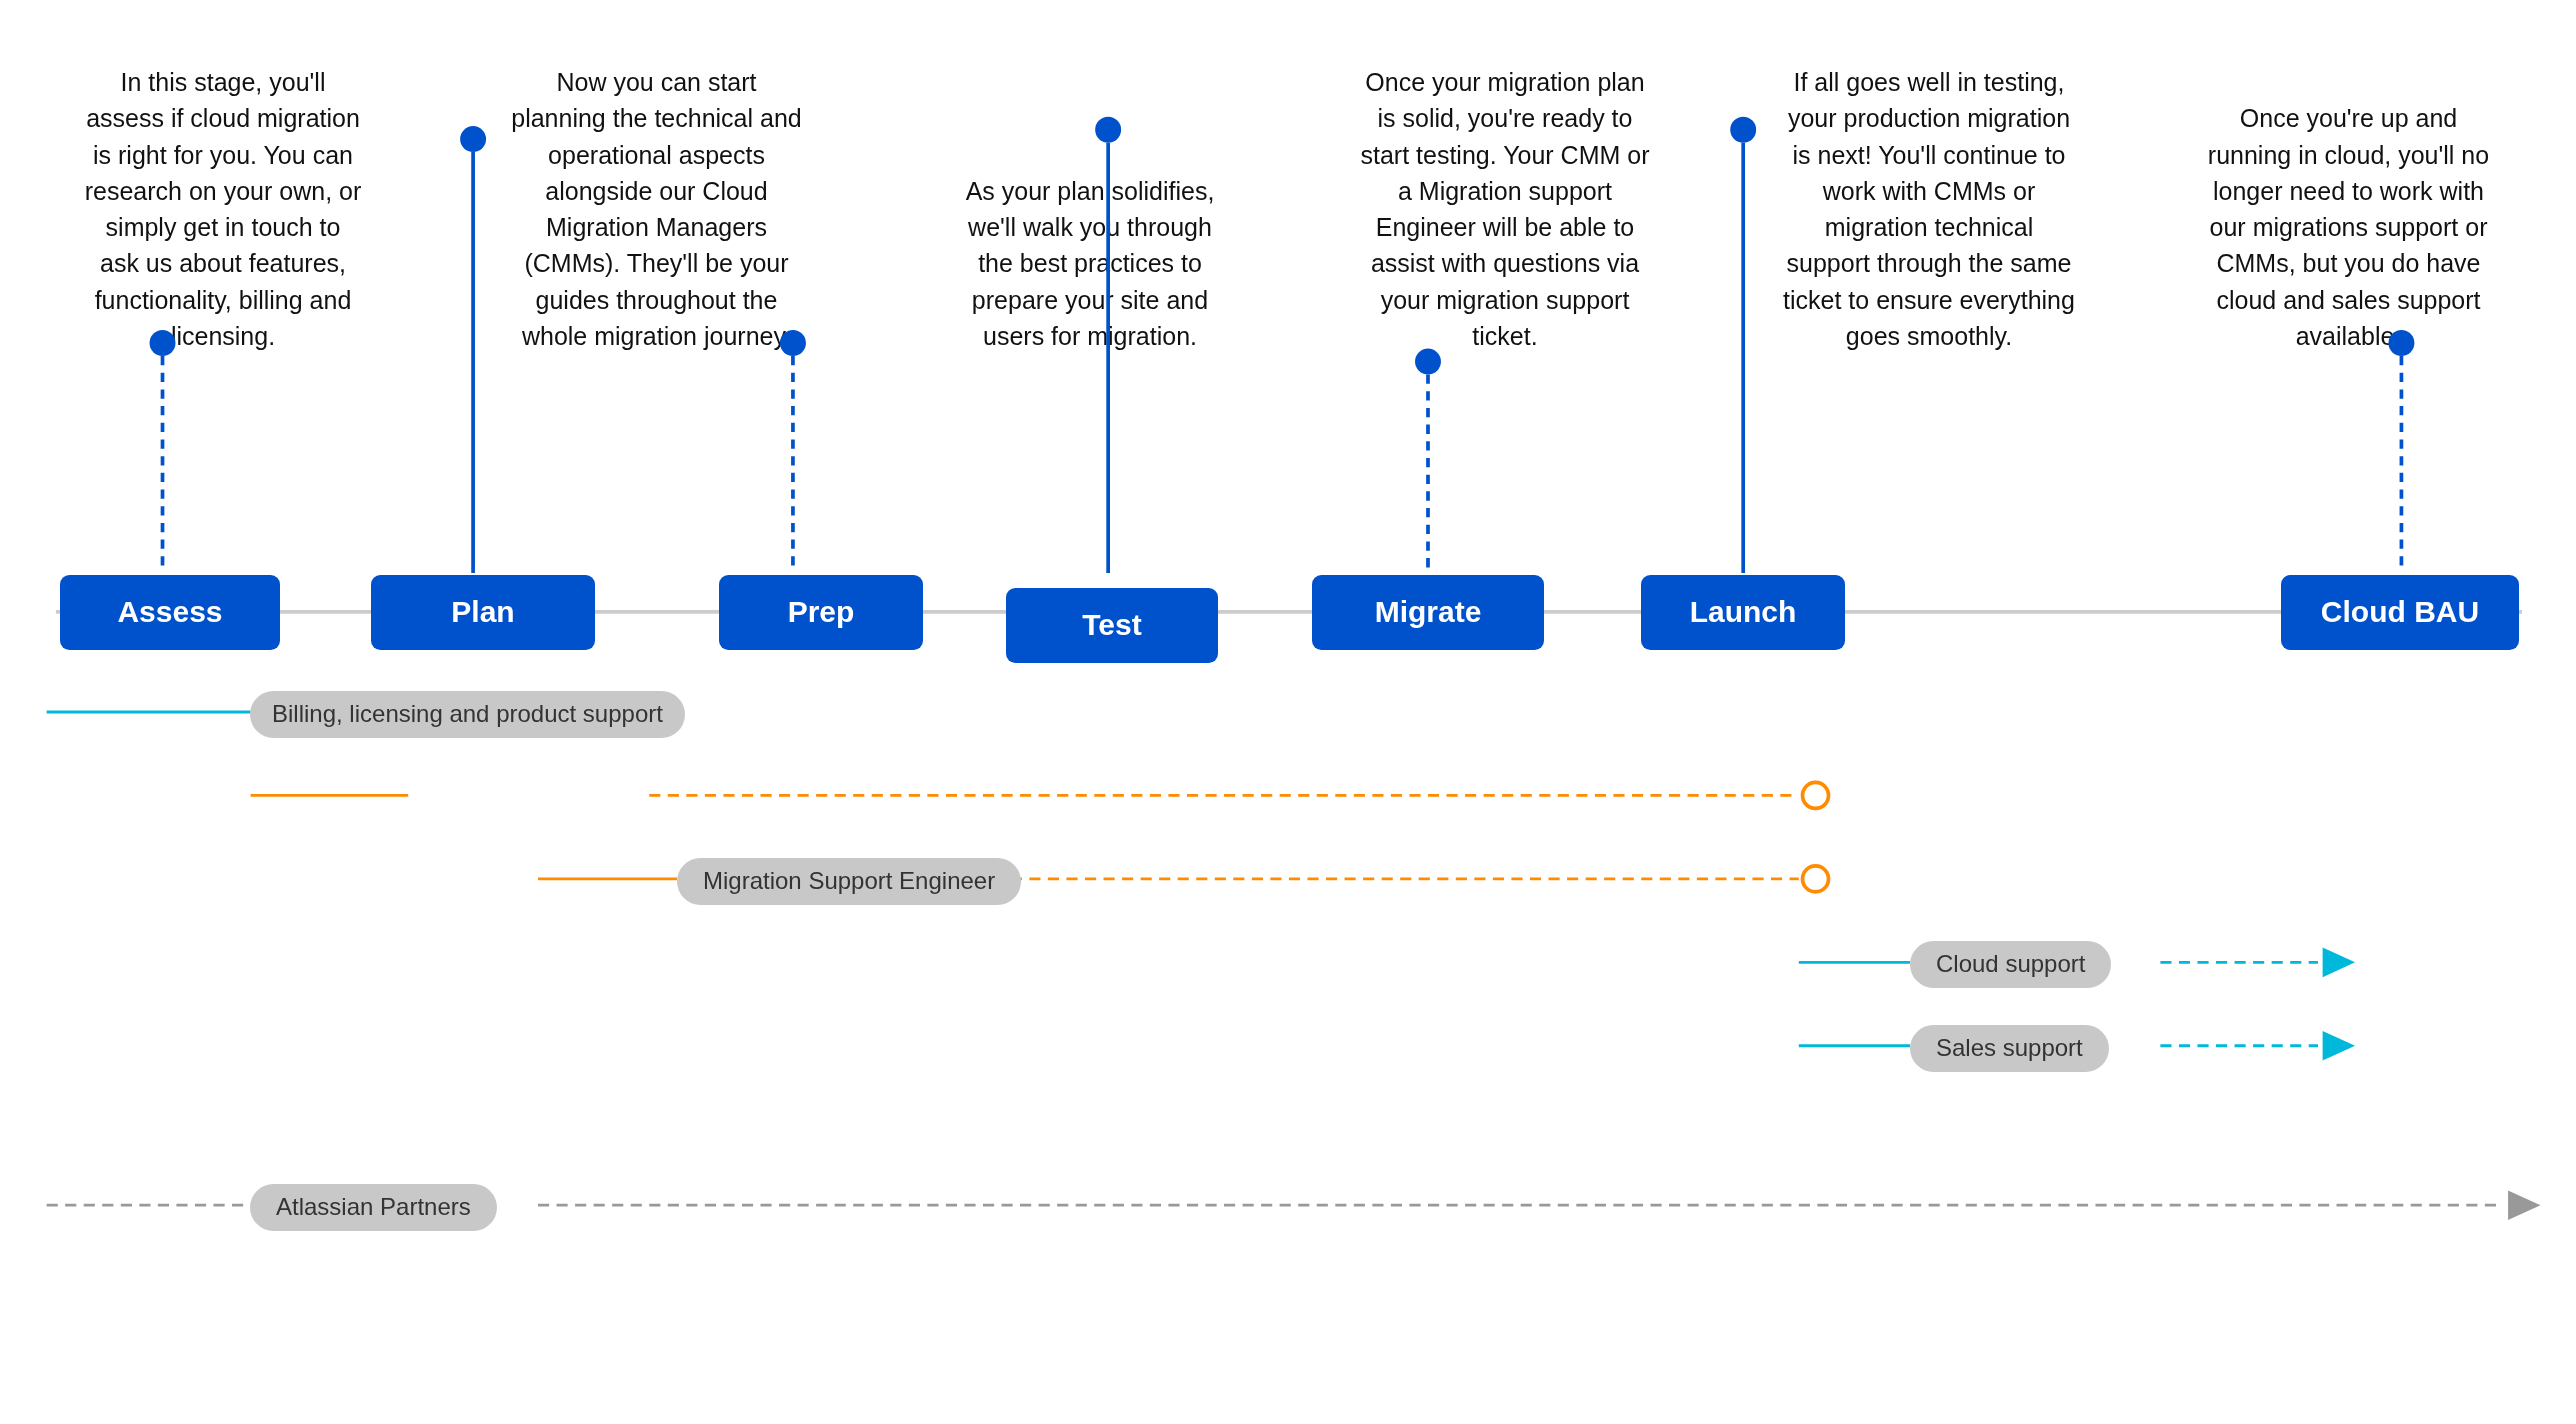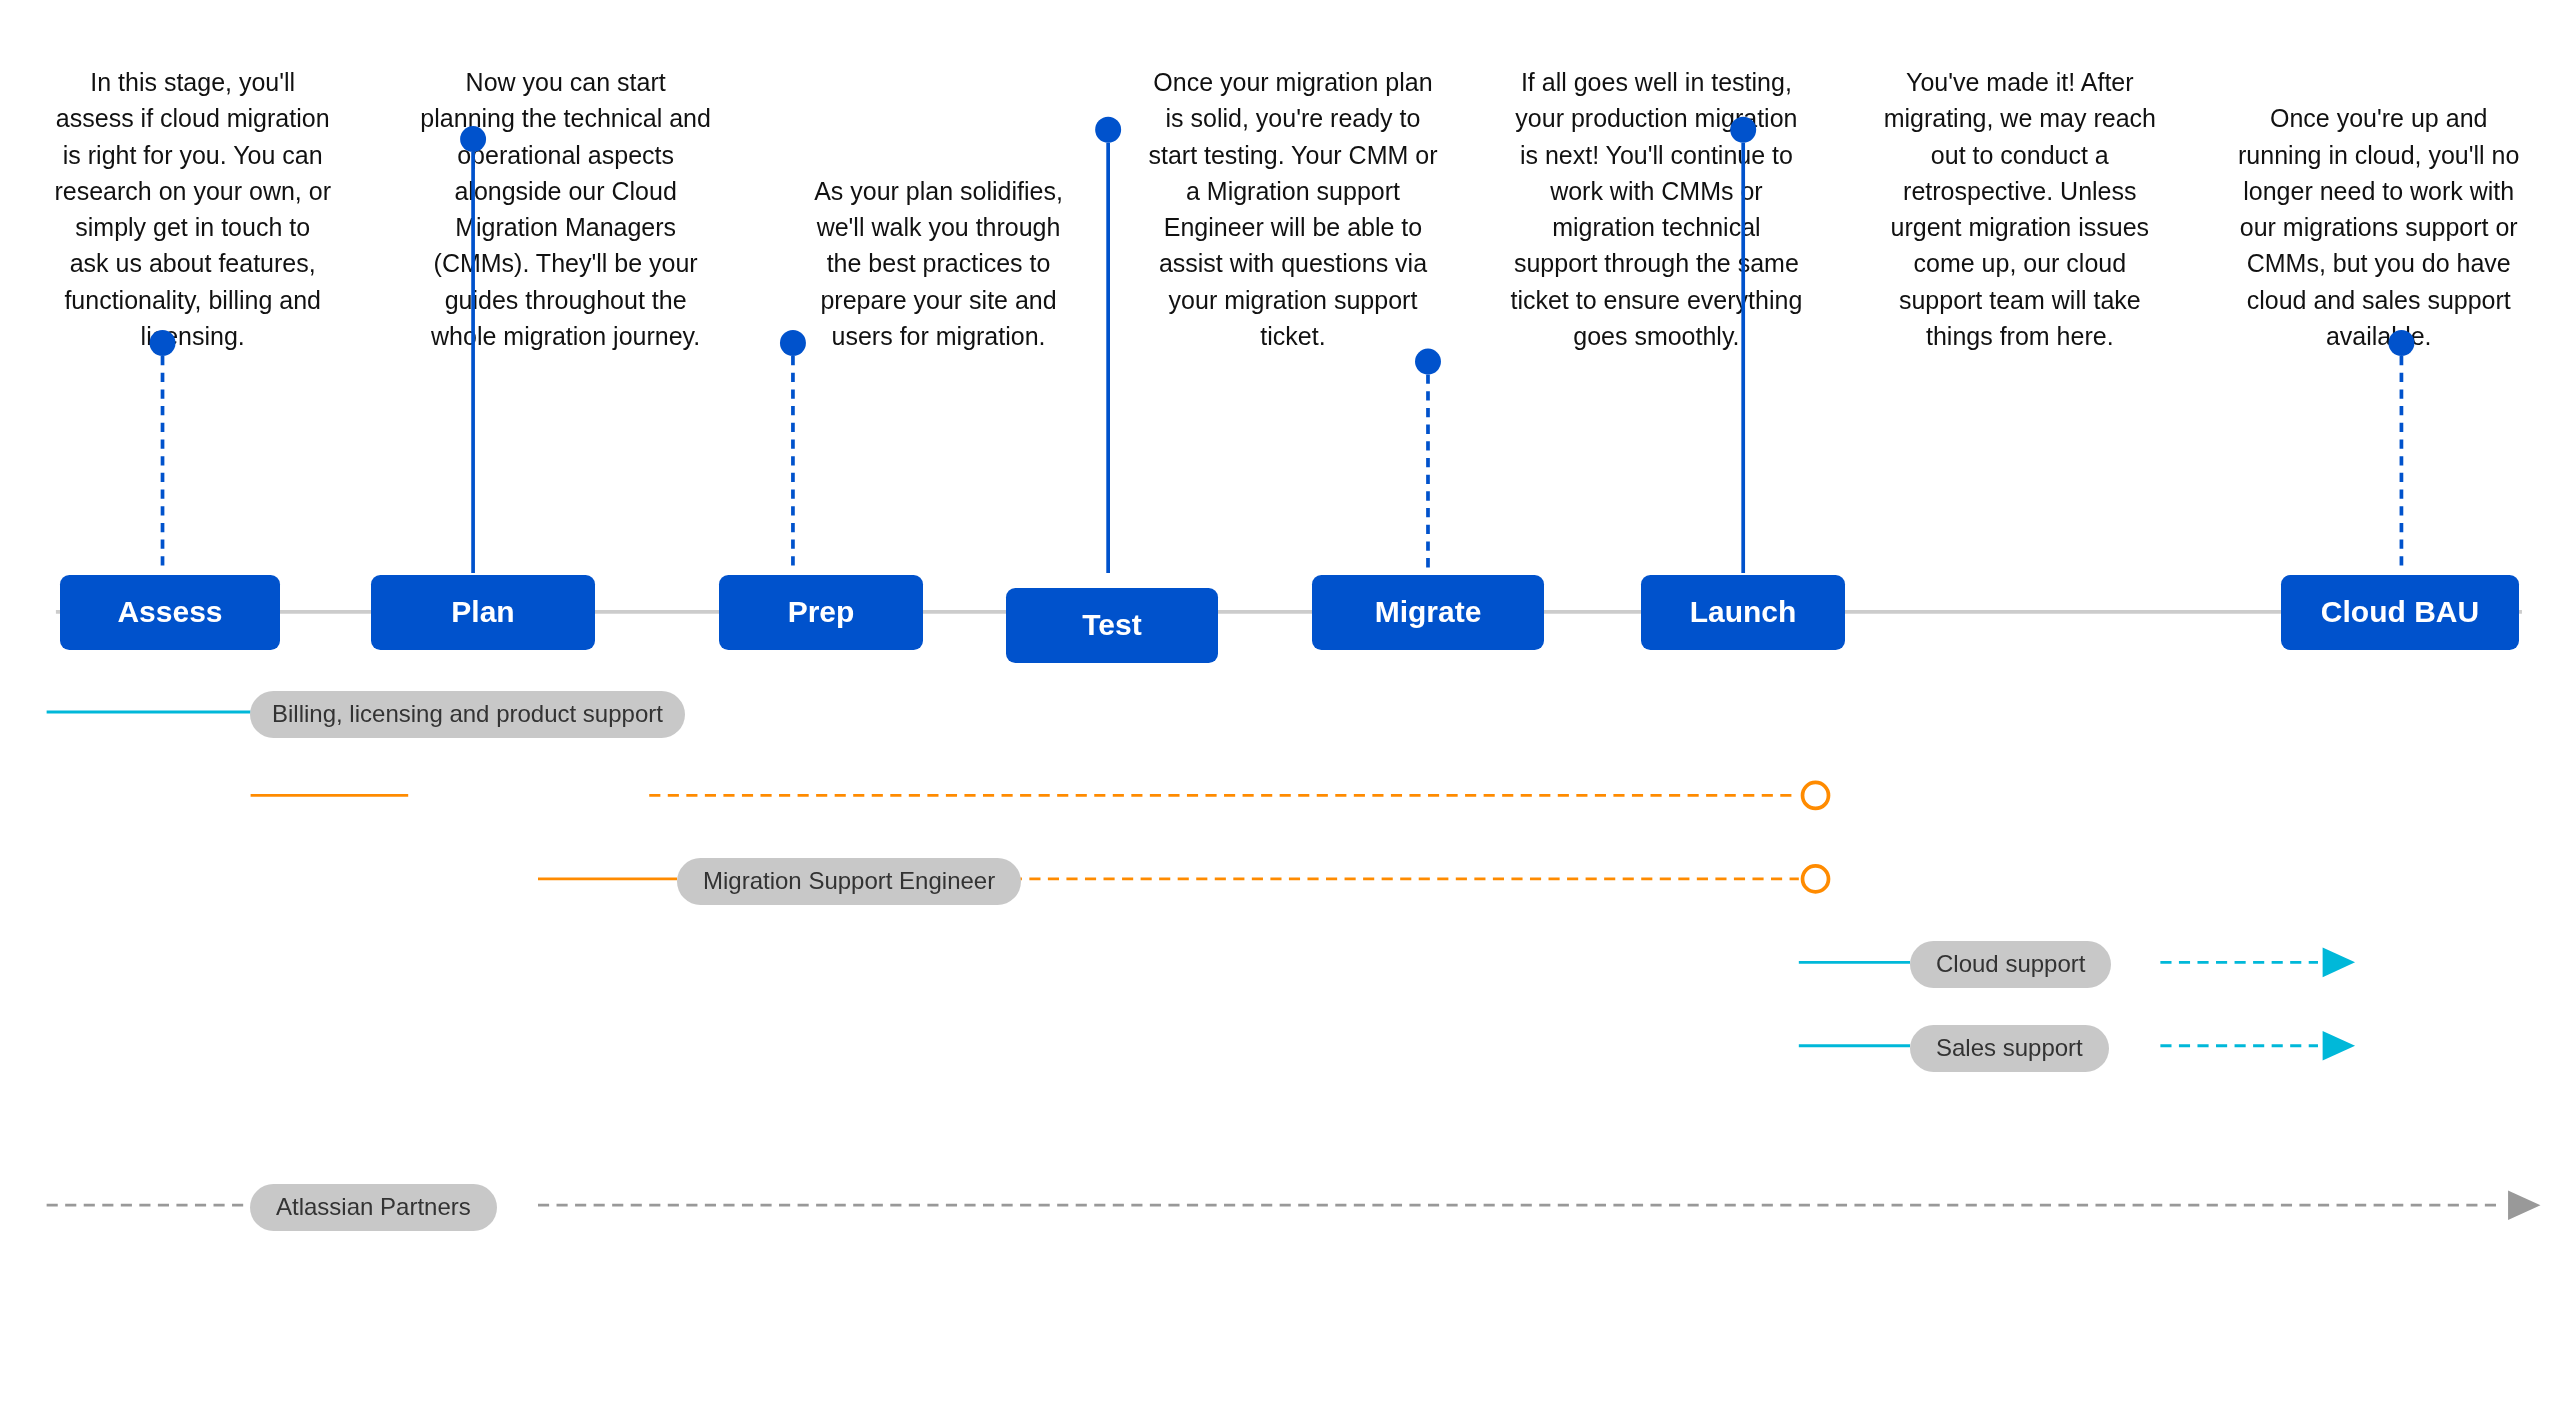--- a/index.html
+++ b/index.html
@@ -60,23 +60,20 @@
     </div>
 
     <div style="flex:1; display:flex; flex-direction:column; padding:0 9.3px; max-width:315px;">
       <p class="desc-text">Once your migration plan is solid, you're ready to start testing. Your CMM or a Migration support Engineer will be able to assist with questions via your migration support ticket.</p>
     </div>
 
     <div style="flex:1; display:flex; flex-direction:column; align-items:center; padding:0 9.3px; max-width:315px;">
       <p class="desc-text">If all goes well in testing, your production migration is next! You'll continue to work with CMMs or migration technical support through the same ticket to ensure everything goes smoothly.</p>
     </div>
 
-    <div style="flex:1; display:flex; flex-direction:column; align-items:center; padding:0 9.3px; max-width:315px;">
-      <p class="desc-text">You've made it! After migrating, we may reach out to conduct a retrospective. Unless urgent migration issues come up, our cloud support team will take things from here.</p>
-    </div>
 
     <div style="flex:1; display:flex; flex-direction:column; align-items:center; padding:0 9.3px; max-width:306px;">
       <p class="desc-text">Once you're up and running in cloud, you'll no longer need to work with our migrations support or CMMs, but you do have cloud and sales support available.</p>
     </div>
   </div>
 
   <svg style="position:absolute; top:0; left:0; width:2576px; height:1424px;" viewBox="0 0 2778 1536" width="2576" height="1424">
 
     <line x1="60" y1="660" x2="2720" y2="660" stroke="#cccccc" stroke-width="4"></line>
 

